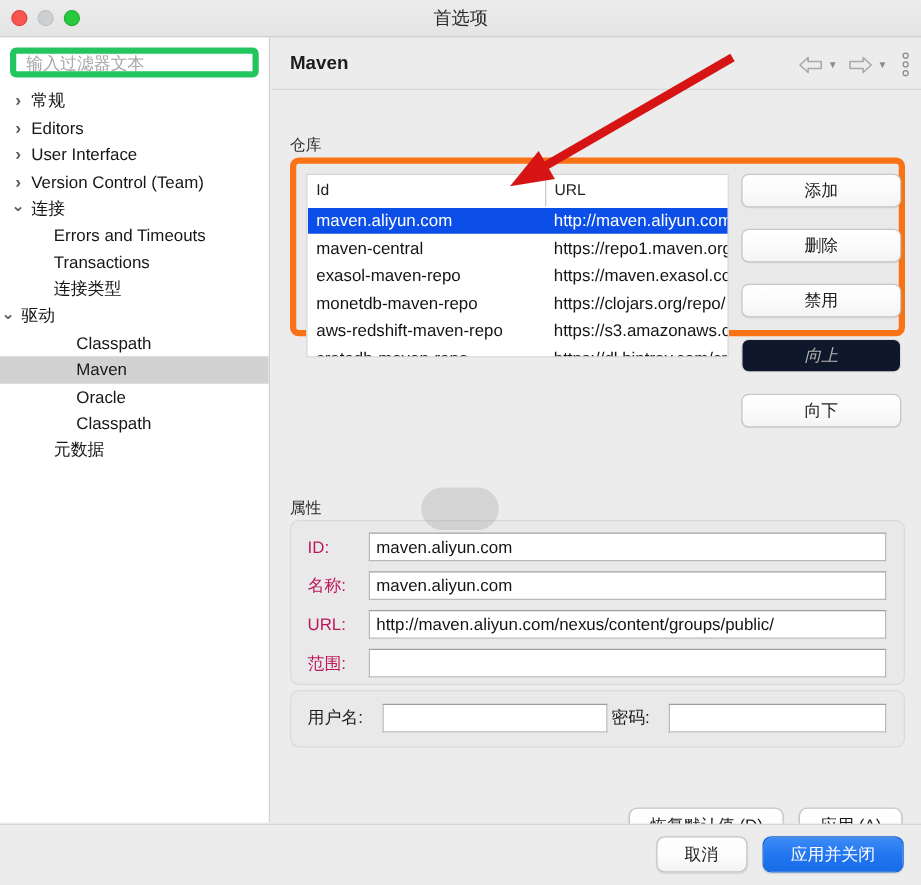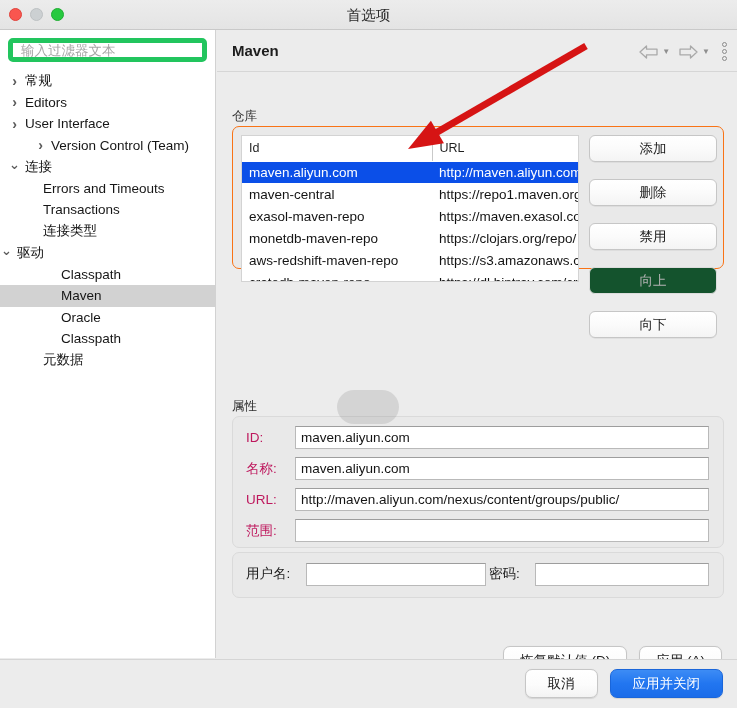--- a/index.html
+++ b/index.html
@@ -77,21 +77,21 @@
   .kebab { margin-left: 4px; display: flex; flex-direction: column; gap: 2px; align-items: center; }
   .kebab span { width: 5px; height: 5px; border: 1px solid #8b8b8b; border-radius: 50%; background: transparent; }
 
   .group-label {
     font-size: 12.5px; color: #2d2d2d; margin-bottom: 4px;
   }
 
   
   .repo-sec { position: absolute; left: 15px; top: 78px; width: 492px; }
   .repo-box { position: absolute; left: 15px; top: 96px; width: 492px; height: 143px;
-              border: 1px solid #f97316; border-radius: 7px; background: #e9e9e9; }
+              border: 5px solid #f97316; border-radius: 7px; background: #e9e9e9; }
   .table-wrap {
     position: absolute; left: 8px; top: 8px; width: 338px; height: 147px;
     background: #ffffff; border: 1px solid #d3d3d3; overflow: hidden;
   }
   .tbl { width: 100%; border-collapse: collapse; table-layout: fixed; }
   .tbl th {
     text-align: left; font-size: 12.5px; font-weight: 400; color: #1f1f1f;
     height: 25px; padding: 0 0 0 7px; background: #fff;
     border-bottom: 1px solid #ffffff;
     white-space: nowrap; overflow: hidden;
@@ -107,21 +107,21 @@
 
   .btncol { position: absolute; left: 356px; top: 8px; width: 128px; }
   .mbtn {
     display: block; width: 128px; height: 27px; margin-bottom: 17px;
     border: 1px solid #c6c6c6; border-radius: 6px;
     background: linear-gradient(180deg,#ffffff 0%,#fbfbfb 50%,#f4f4f4 100%);
     font-size: 13.5px; color: #1c1c1c; cursor: default;
     font-family: "Liberation Sans", "DejaVu Sans", sans-serif;
     box-shadow: 0 0.5px 0.5px rgba(0,0,0,0.10);
   }
-  .mbtn.disabled { color: #b2b2b2; background: #14532d; border-color: #dcdcdc; box-shadow:none; }
+  .mbtn.disabled { color: #b2b2b2; background: #0f172a; border-color: #dcdcdc; box-shadow:none;font-style:italic; }
   .mbtn:last-child { margin-bottom: 0; }
 
   
   .prop-label { position: absolute; left: 15px; top: 368px; font-size: 12.5px; color: #2d2d2d; }
   .prop-box { position: absolute; left: 15px; top: 386px; width: 492px; height: 132px;
               border: 1px solid #dadada; border-radius: 7px; background: #e9e9e9; }
   .frow { position: absolute; left: 0; width: 492px; height: 23px; }
   .flabel { position: absolute; left: 13px; font-size: 13.5px; color: #be185d; line-height: 23px; }
   .finput {
     position: absolute; left: 62px; width: 414px; height: 23px;
@@ -201,21 +201,21 @@
         <span style="margin-left: 4px;">常规</span>
       </div>
       <div class="tree-row" style="padding-left: 8px;">
         <span class="twisty tw-right"></span>
         <span style="margin-left: 4px;">Editors</span>
       </div>
       <div class="tree-row" style="padding-left: 8px;">
         <span class="twisty tw-right"></span>
         <span style="margin-left: 4px;">User Interface</span>
       </div>
-      <div class="tree-row" style="padding-left: 8px; justify-content: center;">
+      <div class="tree-row" style="padding-left: 8px;">
         <span class="twisty tw-right"></span>
         <span style="margin-left: 4px;">Version Control (Team)</span>
       </div>
       <div class="tree-row" style="padding-left: 8px;">
         <span class="twisty tw-down"></span>
         <span style="margin-left: 4px;">连接</span>
       </div>
       <div class="tree-row" style="padding-left: 26px;">
         <span class="twisty none"></span>
         <span style="margin-left: 4px;">Errors and Timeouts</span>

